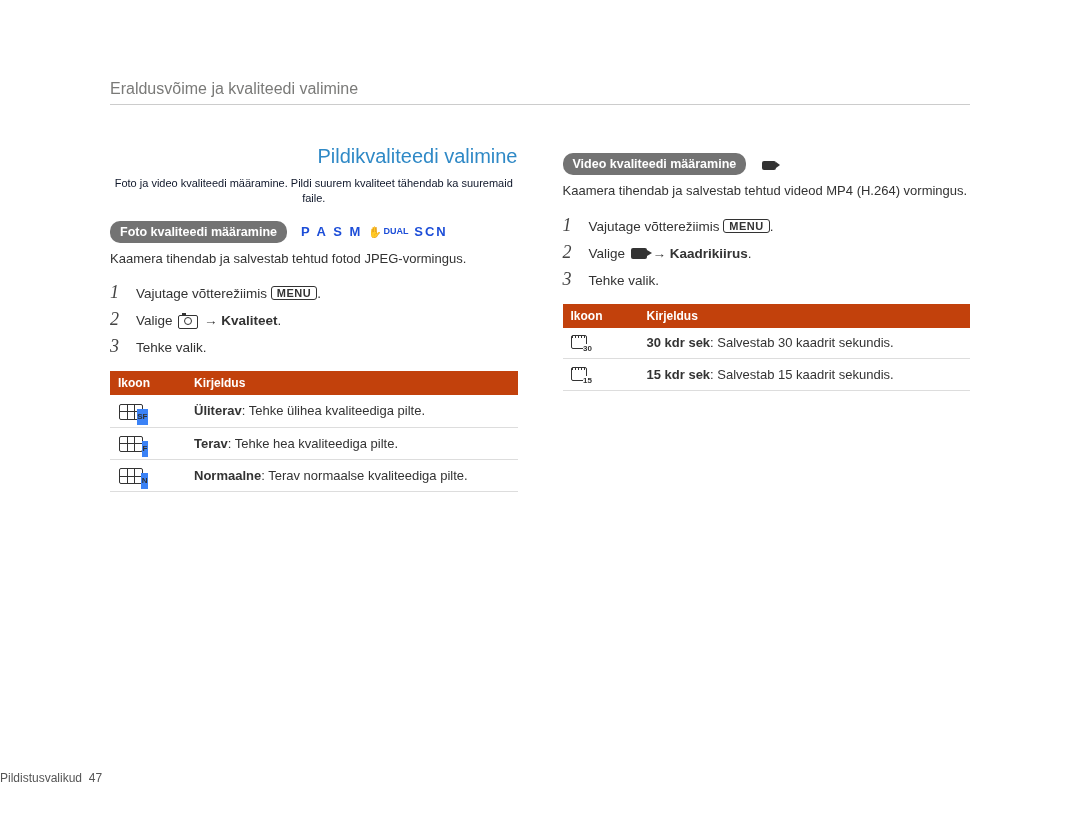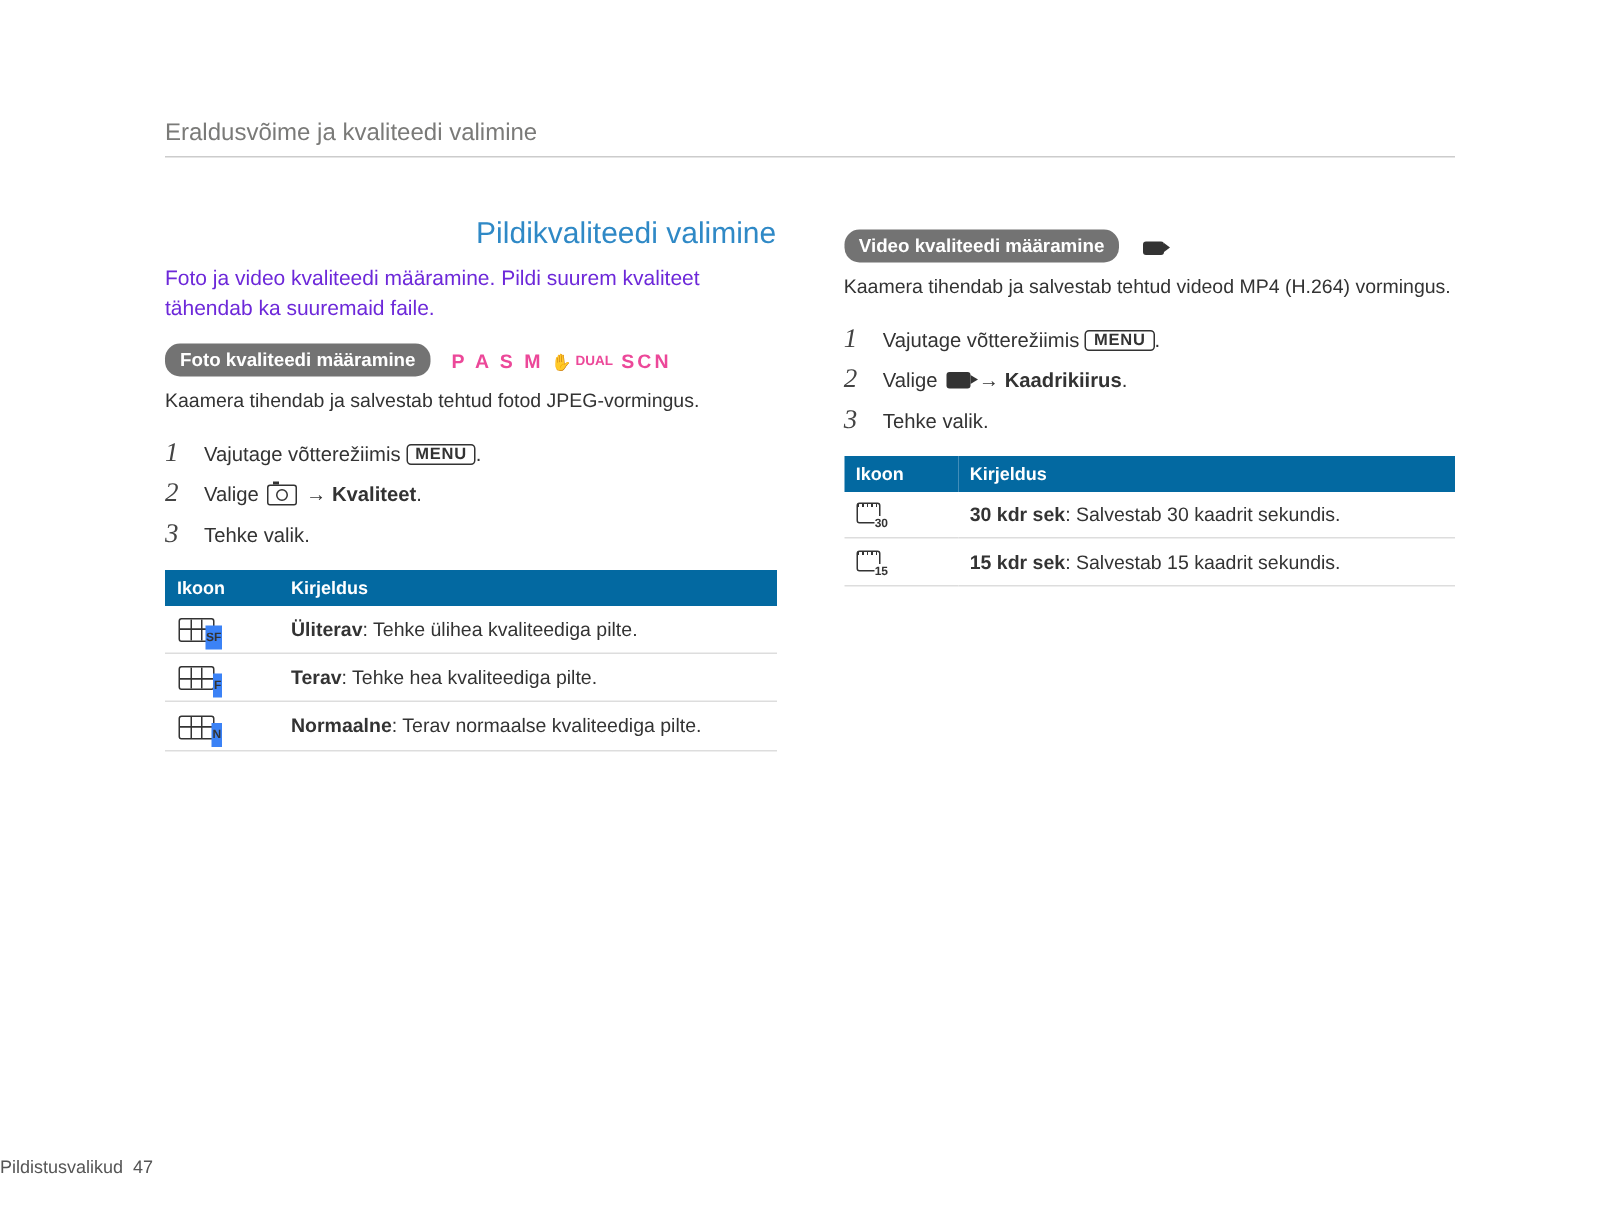--- a/index.html
+++ b/index.html
@@ -33,42 +33,43 @@
     min-width: 0;
   }
   h2.section-title {
     color: #2f89c6;
     font-size: 20px;
     font-weight: 400;
     margin: 0 0 8px 0;
     text-align: right;
   }
   .intro {
-    font-size: 14px;
-    color: #6d28d9;
+    font-size: 11px;
+    color: #0f172a;
     line-height: 1.4;
     margin: 0 0 14px 0;
+    text-align: center;
   }
   .subhead-row {
     display: flex;
     align-items: center;
     gap: 14px;
     margin: 8px 0 6px 0;
   }
   .pill {
     background: #737373;
     color: #fff;
     font-weight: bold;
     font-size: 12.5px;
     padding: 4px 10px;
     border-radius: 10px;
     display: inline-block;
   }
   .mode-indicators {
-    color: #ec4899;
+    color: #1d4ed8;
     font-size: 13px;
     letter-spacing: 2px;
     font-weight: bold;
   }
   .mode-small { font-size: 9px; letter-spacing: 0; vertical-align: 2px; }
   .body-text {
     font-size: 13px;
     color: #333;
     line-height: 1.5;
     margin: 2px 0 14px 0;
@@ -102,21 +103,21 @@
     font-weight: bold;
     letter-spacing: 0.5px;
     vertical-align: 1px;
   }
   table.icon-table {
     width: 100%;
     border-collapse: collapse;
     font-size: 13px;
   }
   table.icon-table th {
-    background: #0369a1;
+    background: #c2410c;
     color: #fff;
     font-weight: bold;
     text-align: left;
     padding: 5px 8px;
     font-size: 12px;
   }
   table.icon-table td {
     padding: 7px 8px;
     border-bottom: 1px solid #ddd;
     vertical-align: middle;

